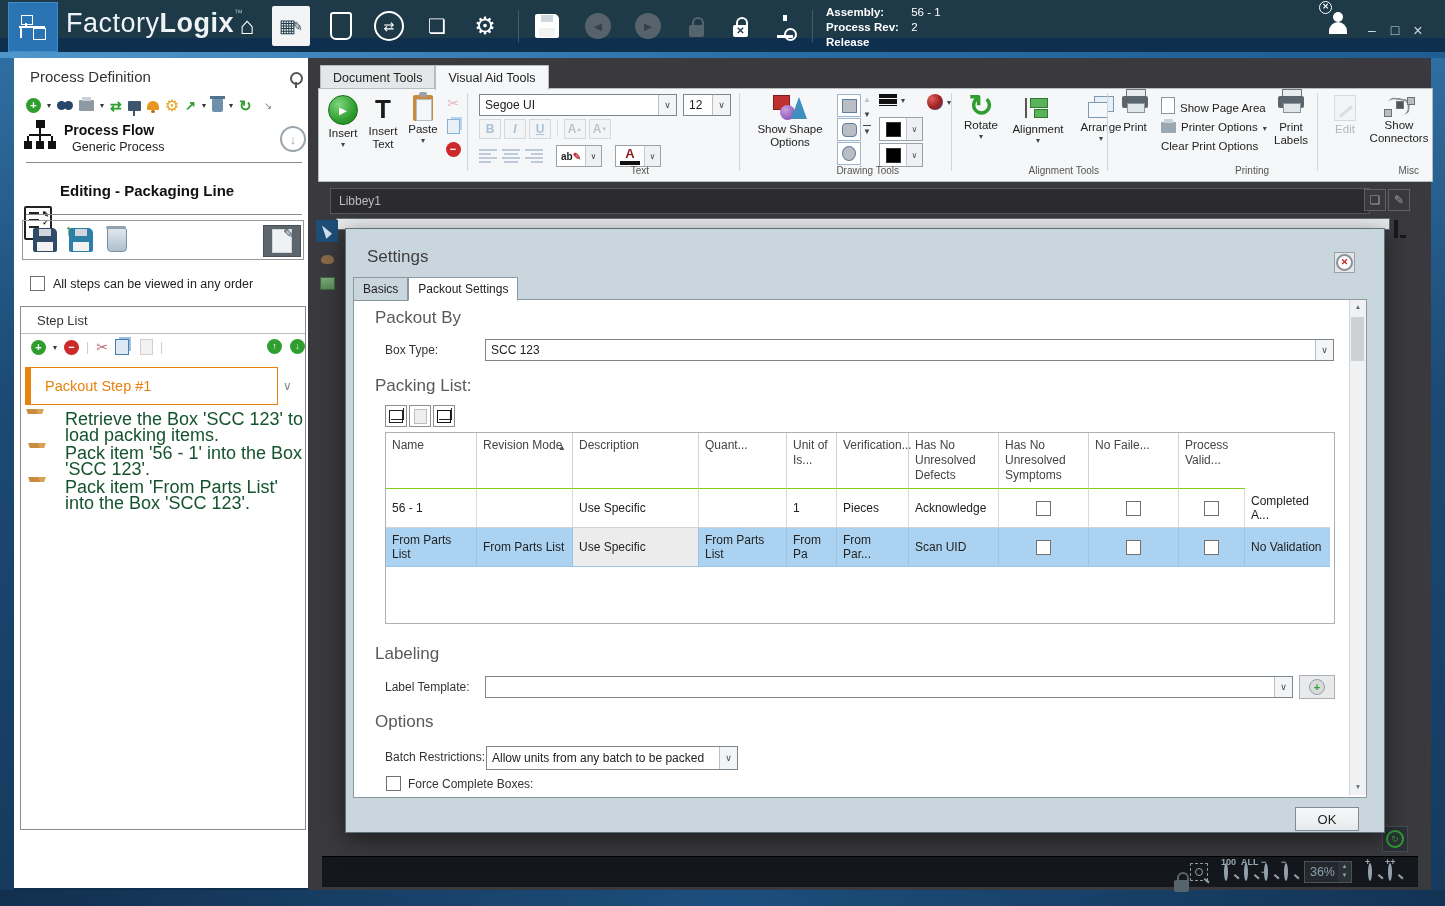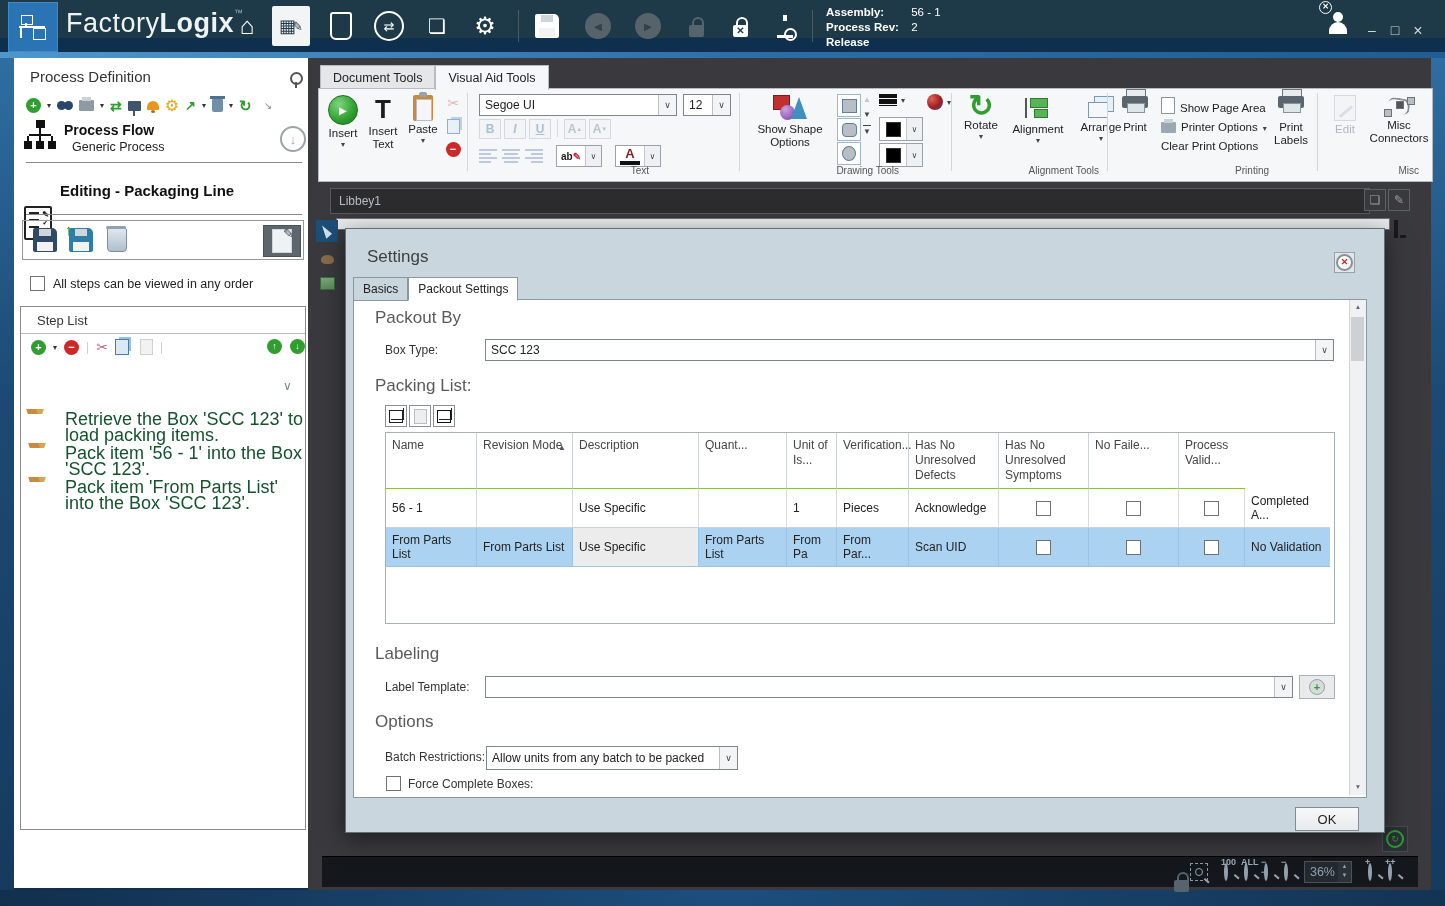--- a/index.html
+++ b/index.html
@@ -352,20 +352,23 @@
         <span style="color:#c8ccd0">|</span>
       </div>
       <div class="ab" style="left:246px;top:32px;display:flex;gap:8px">
         <span class="circ green">
             <span style="font-size:9px">↑</span>
           </span>
         <span class="circ green">
             <span style="font-size:9px">↓</span>
           </span>
       </div>
+      <div class="ab stepactive" style="left:4px;top:60px;width:232px;height:36px">
+          <span>Packout Step #1</span>
+        </div>
       <div class="ab chev" style="left:262px;top:72px"><span>∨</span></div>
 
       <div class="ab" style="left:14px;top:106px"><span class="pkg"></span></div>
       <div class="ab steptext" style="left:44px;top:104px;width:238px">Retrieve the Box 'SCC 123' to load packing items.</div>
       <div class="ab" style="left:16px;top:140px"><span class="pkg" style="background:#a06a28"></span></div>
       <div class="ab steptext" style="left:44px;top:138px;width:238px">Pack item '56 - 1' into the Box 'SCC 123'.</div>
       <div class="ab" style="left:16px;top:174px"><span class="pkg" style="background:#a06a28"></span></div>
       <div class="ab steptext" style="left:44px;top:172px;width:238px">Pack item 'From Parts List' into the Box 'SCC 123'.</div>
     </div>
   </div>
@@ -566,21 +569,21 @@
       <div class="ab" style="left:1006px;top:4px;width:40px;text-align:center">
         <div class="editico" style="margin:2px auto"></div>
         <div class="biglabel" style="color:#b0b6ba">Edit</div>
       </div>
       <div class="ab" style="left:1050px;top:4px;width:60px;text-align:center">
         <div class="conico" style="margin:2px auto">
             <i style="left:0;top:14px"></i>
             <i style="left:12px;top:6px;background:#555"></i>
             <i style="left:23px;top:2px"></i>
           </div>
-        <div class="biglabel">Misc Connectors</div>
+        <div class="biglabel">Show Connectors</div>
       </div>
       <div class="ab grplabel" style="left:1020px;top:76px;width:80px">Misc</div>
     </div>
 
     <div class="ab docinput" style="left:22px;top:130px;width:1030px;height:24px">
       <span>Libbey1</span>
     </div>
     <div class="ab dkicon" style="left:1056px;top:131px;width:20px;height:20px">
         <span>❏</span>
       </div>

